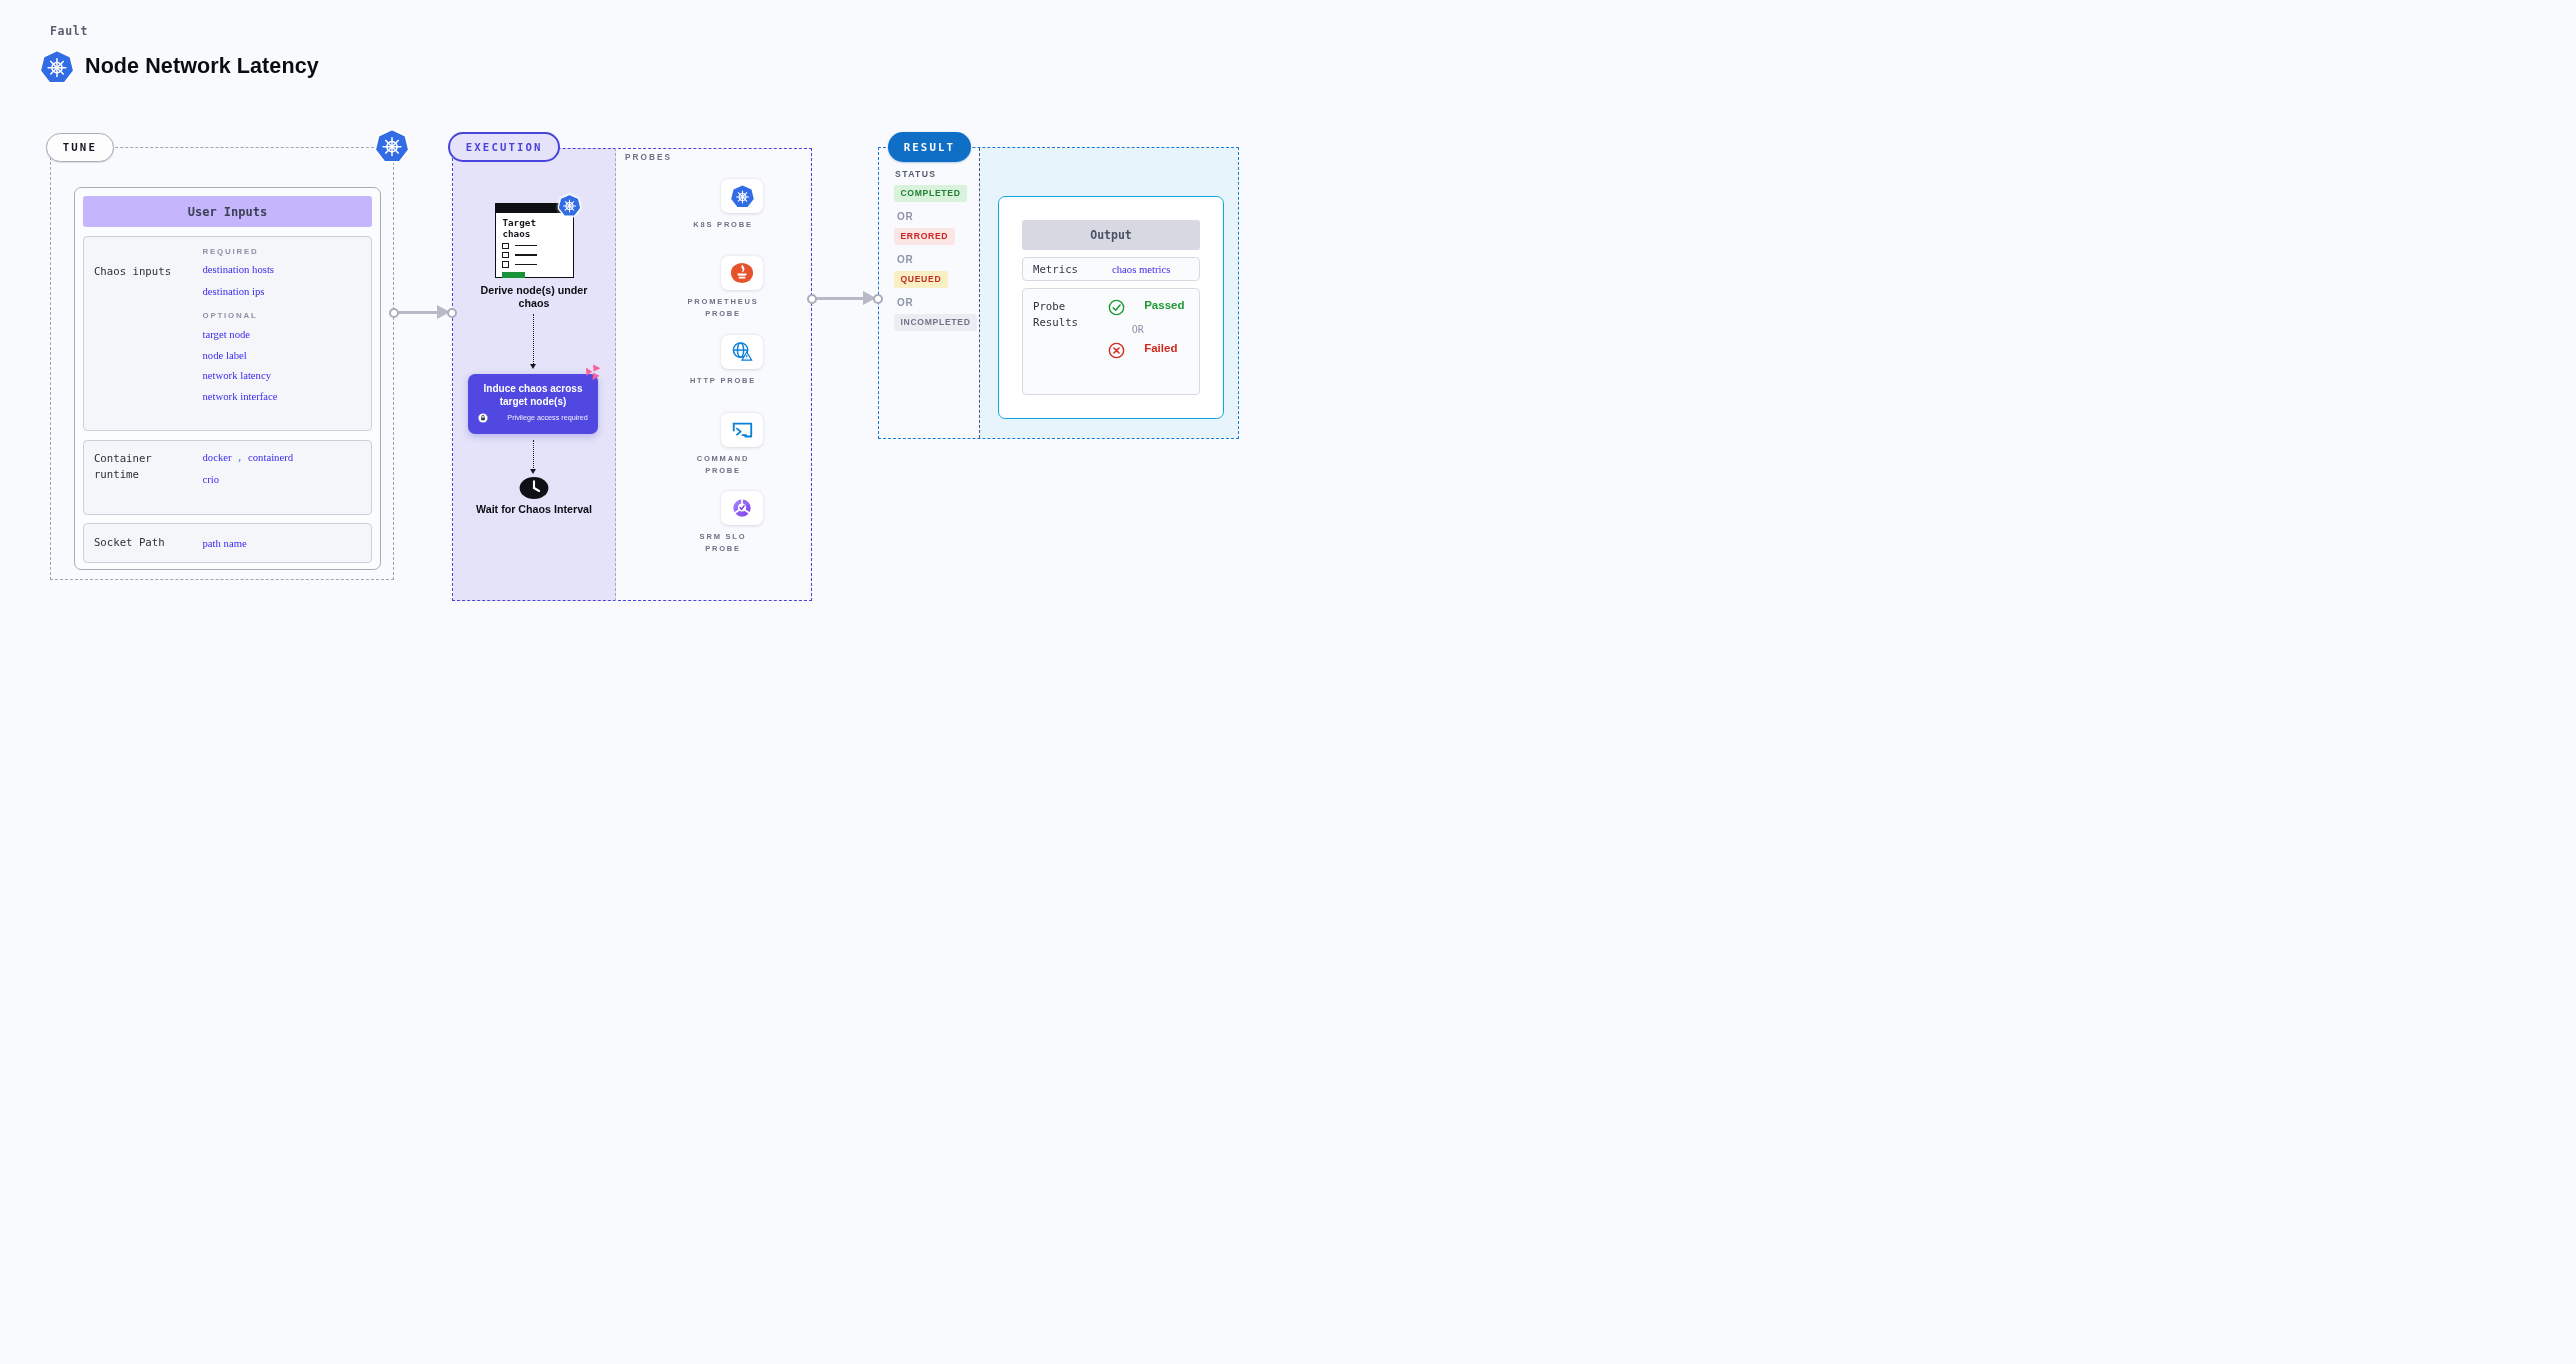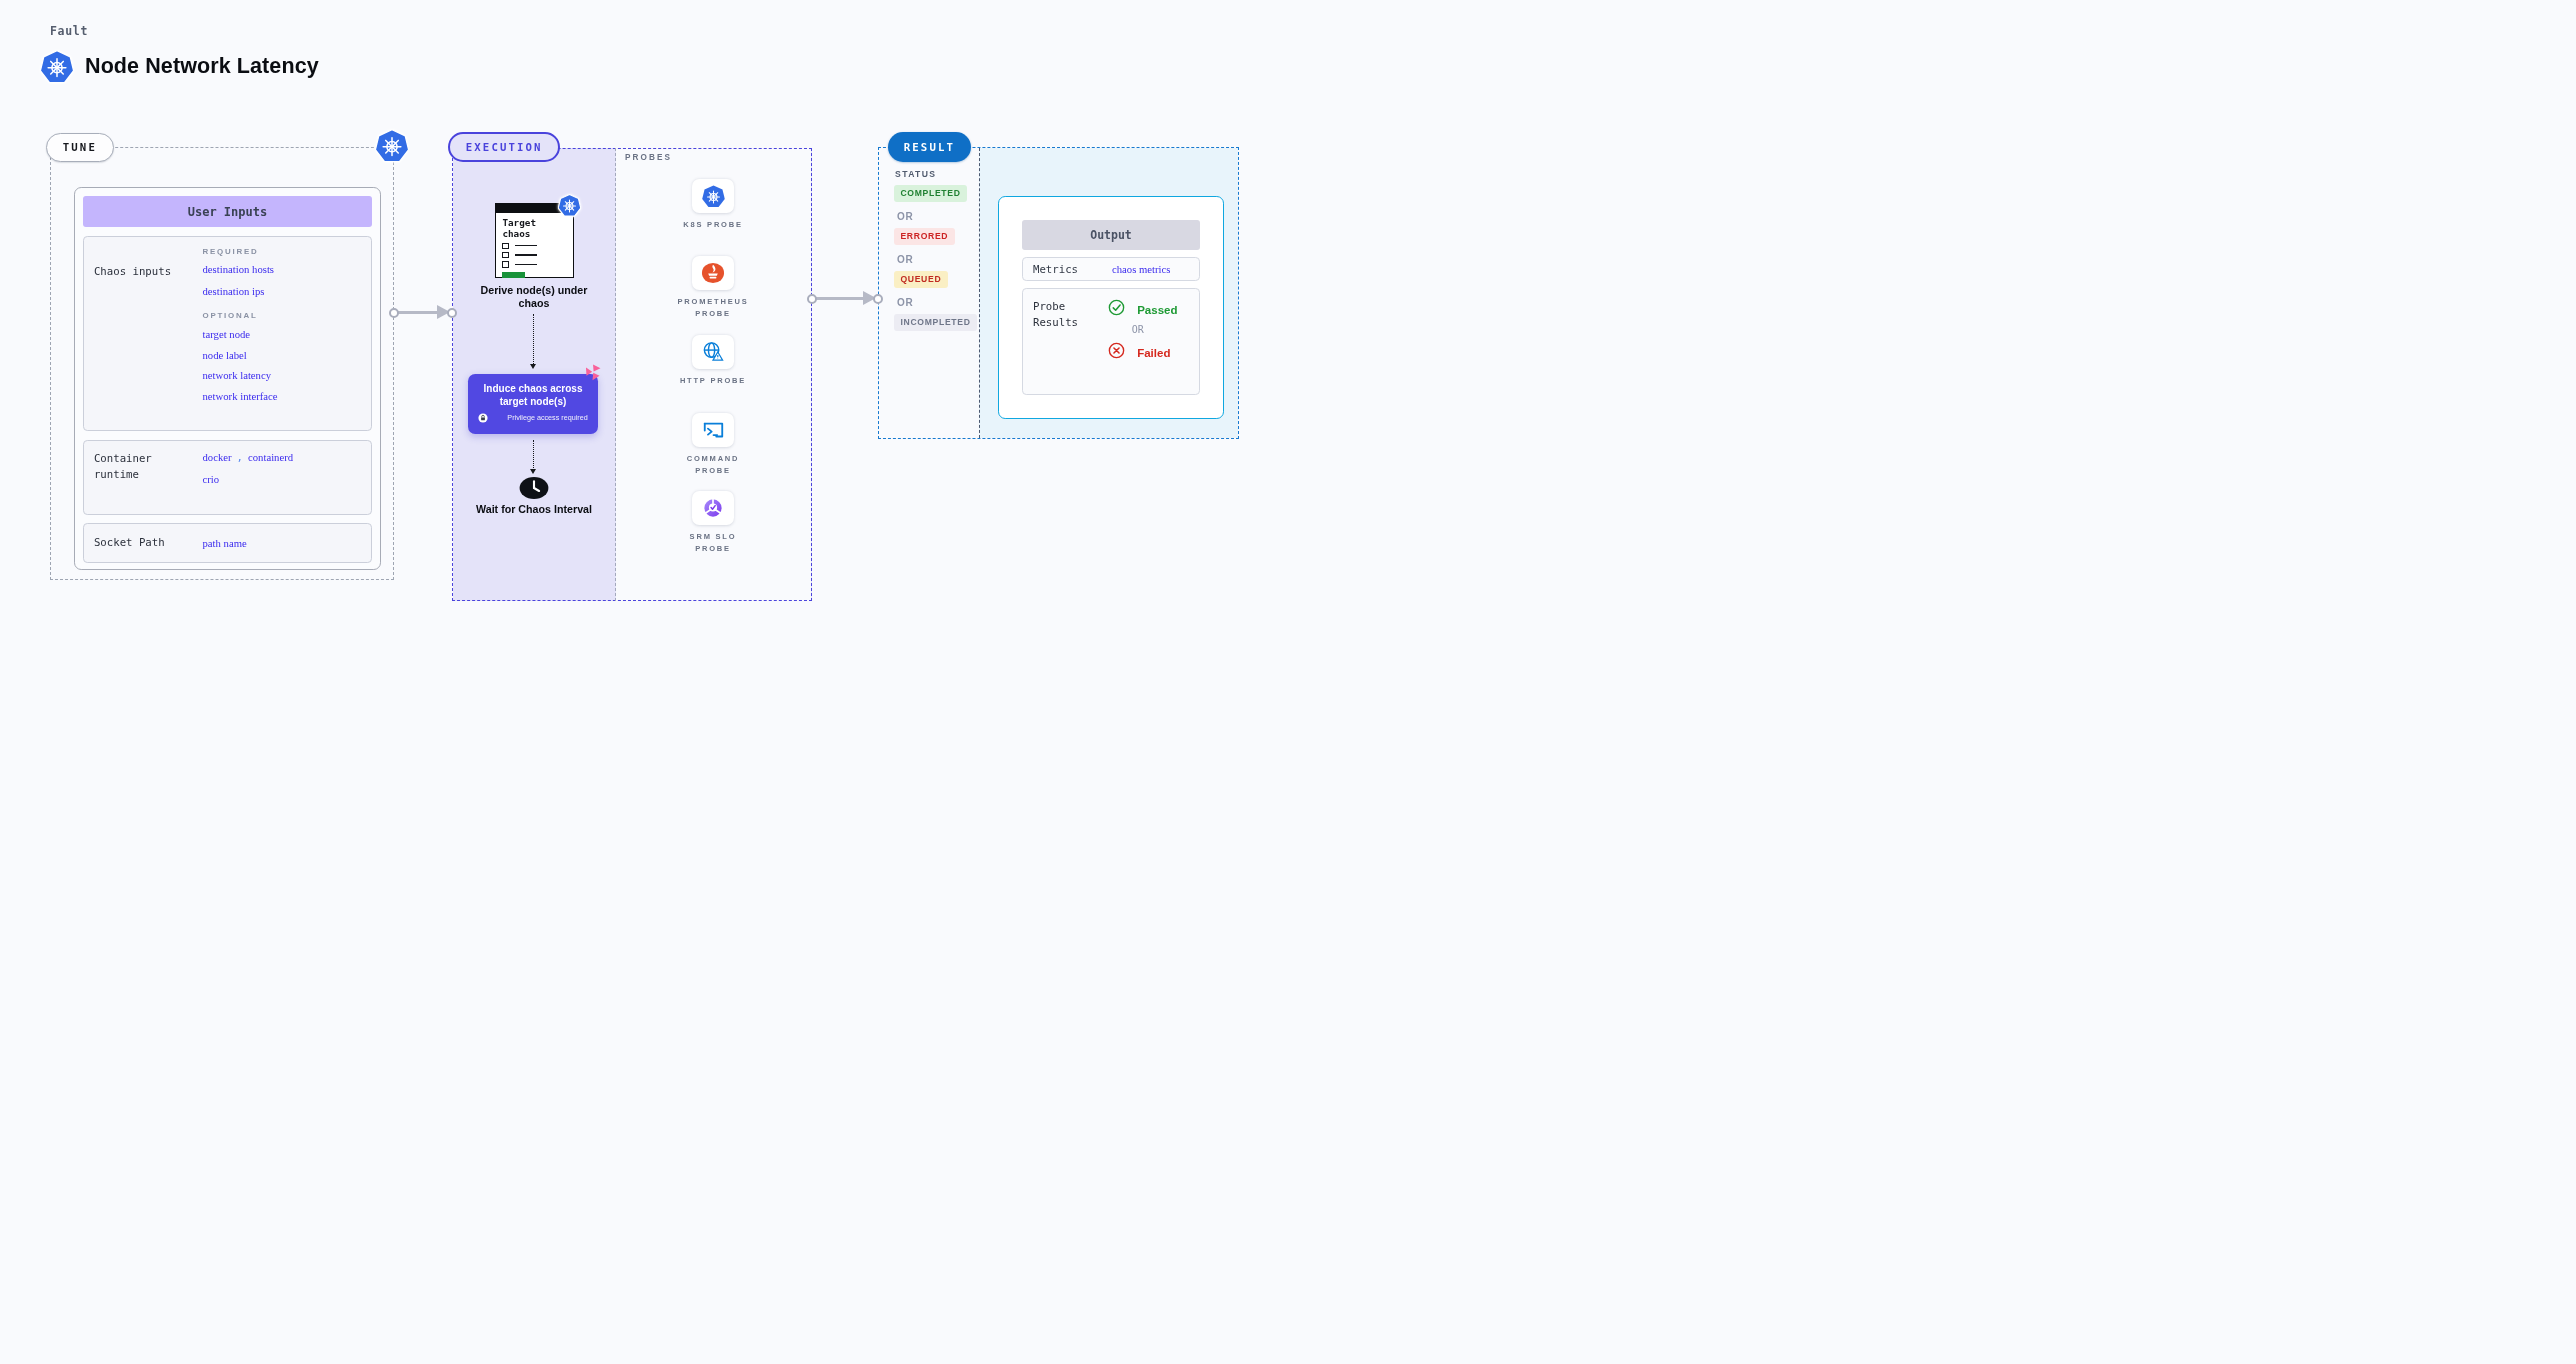--- a/index.html
+++ b/index.html
@@ -66,21 +66,21 @@
   .dotted-arrow{position:absolute;width:0;border-left:1.4px dotted #16181C}
   .dotted-arrow::after{content:"";position:absolute;bottom:-5.7px;left:-4.3px;border:3.6px solid transparent;border-top:5.7px solid #16181C}
   .action-box{position:absolute;left:468px;top:374px;width:130px;height:60px;background:var(--action_purple);border-radius:7.2px;
               color:#fff;text-align:center;padding:7.9px 7.2px 5.7px;z-index:2;box-shadow:0 2.9px 7.2px rgba(60,50,200,.25)}
   .action-title{font-size:10px;font-weight:bold;line-height:1.3}
   .priv-row{display:flex;align-items:center;justify-content:center;gap:19px;margin-top:5px}
   .priv-text{font-size:7.2px;color:#F2F2FC}
   .pink-icon{position:absolute;left:583px;top:362px;width:20px;height:20px;z-index:3}
   .clock{position:absolute;left:519px;top:476px;width:30px;height:24px}
 
-  .probe{position:absolute;width:100px;display:flex;flex-direction:column;align-items:center}
+  .probe{position:absolute;width:100px;display:flex;flex-direction:column;align-items:flex-end}
   .probe-card{width:42px;height:34px;background:#fff;border-radius:7.2px;box-shadow:0 0.7px 2.9px rgba(60,70,100,.18);display:flex;align-items:center;justify-content:center}
   .probe-label{width:80px;margin-top:6.4px;text-align:center;font-size:7.5px;font-weight:bold;letter-spacing:1.8px;color:#6A7284;line-height:1.5}
 
   
   .result-box{position:absolute;left:878px;top:147px;width:361px;height:292px;border:1.8px dashed var(--result_border_blue)}
   .result-fill{position:absolute;left:100px;top:0;right:0;bottom:0;background:var(--result_fill_blue)}
   .result-divider{position:absolute;left:100px;top:0;bottom:0;border-left:1.4px dashed #4C5870}
   .status-heading{position:absolute;left:895px;top:169px;font-size:8.6px;font-weight:bold;letter-spacing:1.4px;color:#515B6E}
   .badge{position:absolute;left:894px;height:16.5px;display:inline-flex;align-items:center;padding:0 6.4px;border-radius:2.9px;
          font-size:8.6px;font-weight:bold;letter-spacing:0.7px}
@@ -90,21 +90,21 @@
   .badge--incompleted{background:var(--incompleted_bg);color:var(--incompleted_text)}
   .or-sep{position:absolute;left:897px;font-size:10px;font-weight:bold;color:#8D94A8;letter-spacing:0.7px}
 
   .output-card{position:absolute;left:998px;top:196px;width:226px;background:#fff;border:1.8px solid var(--output_border_cyan);border-radius:7.2px;padding:23px;z-index:2}
   .output-head{height:30px;background:#D8D8E2;border-radius:2.9px;display:flex;align-items:center;justify-content:center;
                font-family:"DejaVu Sans Mono",monospace;font-weight:bold;font-size:11.5px;color:#4A5264}
   .output-row{margin-top:7.2px;background:#FAFBFD;border:0.7px solid #D5D9E2;border-radius:4.3px}
   .metrics-row{height:24px;display:flex;align-items:center;padding:0 10px}
   .metrics-label{width:79px;font-family:"DejaVu Sans Mono",monospace;font-size:10.7px;color:#333A47}
   .results-row{min-height:107px;padding:10px;display:grid;grid-template-columns:68px 1fr;column-gap:7.2px}
-  .result-line{display:flex;align-items:flex-end;gap:12px;font-size:11.5px;font-weight:bold}
+  .result-line{display:flex;align-items:flex-start;gap:19px;font-size:11.5px;font-weight:bold}
   .result-line.passed{color:var(--passed_green)}
   .result-line.failed{color:var(--failed_red)}
   .output-or{margin:7.2px 0 7.2px 23.6px;font-family:"DejaVu Sans Mono",monospace;font-size:10px;color:#8D94A8}
   svg{display:block}
 </style>
 </head>
 <body>
 
 <div class="canvas">
 

